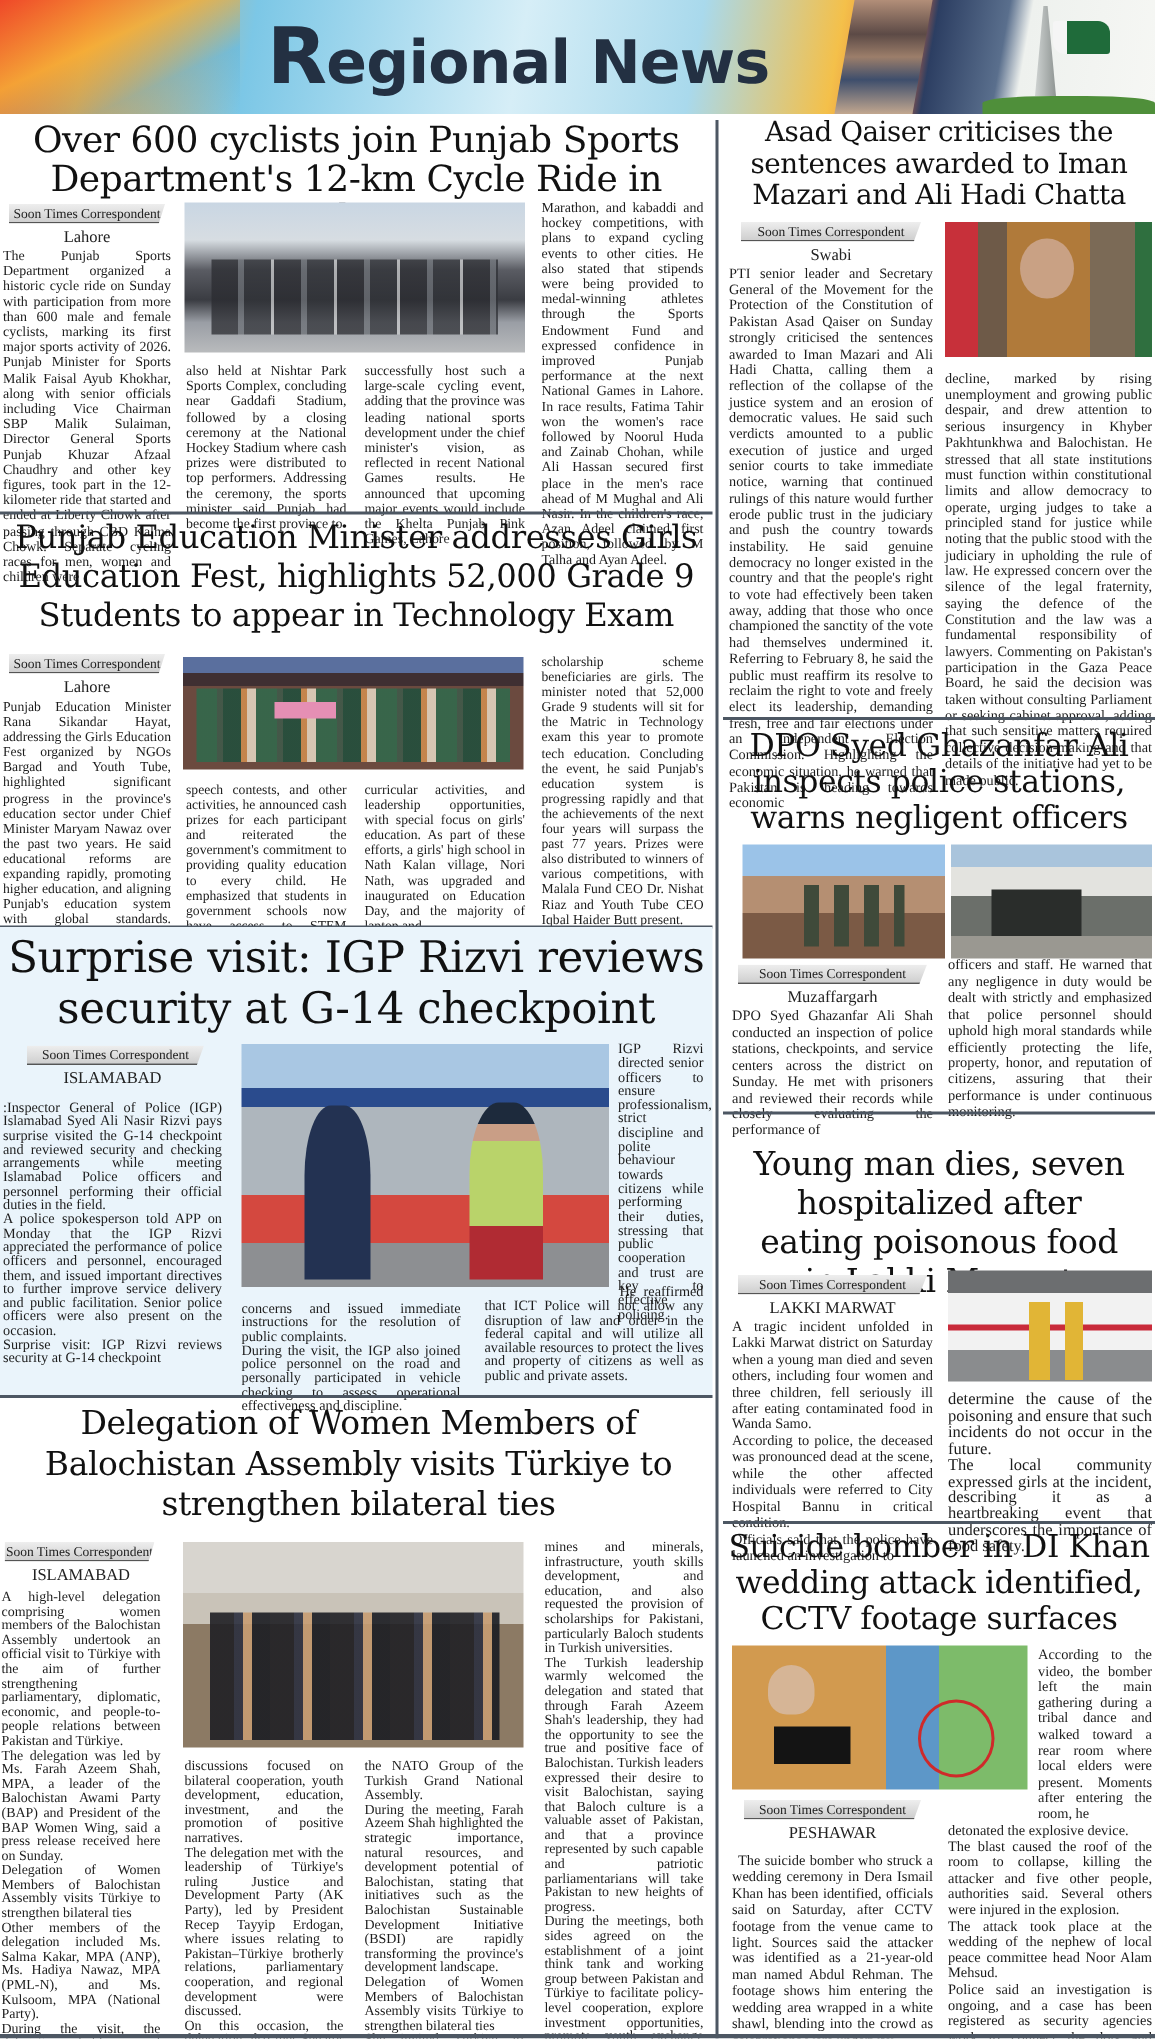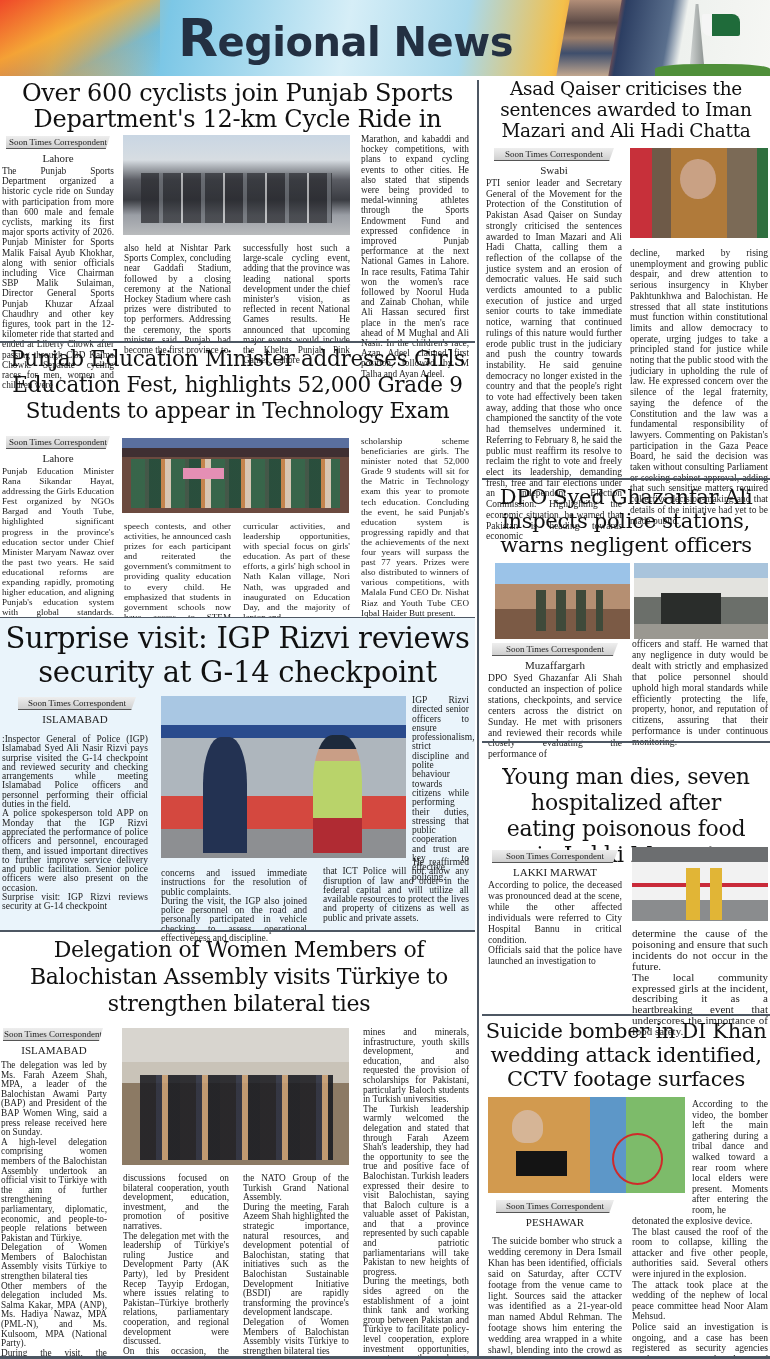--- a/index.html
+++ b/index.html
@@ -166,20 +166,21 @@
 </div>
 
 <div class="rule-h" style="left:0; top:930px; width:475px;"></div>
 
 <div class="article" style="left:482px; top:744px; width:288px; height:250px;">
   <h2 class="headline" style="font-size:22px; line-height:26px; position:absolute; left:14px; top:20px; width:260px;">Young man dies, seven hospitalized after eating poisonous food in Lakki Marwat</h2>
   <div class="col" style="left:6px; top:106px; width:134px;">
     <div class="byline">Soon Times Correspondent</div>
     <div class="dateline">LAKKI MARWAT</div>
     <div class="body" style="font-size:9.6px; line-height:10.9px;">
+      <p>A tragic incident unfolded in Lakki Marwat district on Saturday when a young man died and seven others, including four women and three children, fell seriously ill after eating contaminated food in Wanda Samo.</p>
       <p>According to police, the deceased was pronounced dead at the scene, while the other affected individuals were referred to City Hospital Bannu in critical condition.</p>
       <p>Officials said that the police have launched an investigation to</p>
     </div>
   </div>
   <div class="photo ph-ambulance" style="left:150px; top:103px; width:136px; height:74px;">
       <div class="men"></div>
     </div>
   <div class="col body" style="left:150px; top:184px; width:136px; font-size:11px; line-height:10.9px;">
     <p>determine the cause of the poisoning and ensure that such incidents do not occur in the future.</p>
     <p>The local community expressed girls at the incident, describing it as a heartbreaking event that underscores the importance of food safety.</p>
@@ -187,22 +188,22 @@
 </div>
 
 <div class="rule-h" style="left:482px; top:1014px; width:288px;"></div>
 
 <div class="article" style="left:0; top:932px; width:475px; height:427px;">
   <h1 class="headline" style="font-size:22px; line-height:27px; position:absolute; left:14px; top:4px; width:450px;">Delegation of Women Members of Balochistan Assembly visits Türkiye to strengthen bilateral ties</h1>
   <div class="col" style="left:1px; top:96px; width:106px;">
     <div class="byline" style="margin:0 4px 0 2px;">Soon Times Correspondent</div>
     <div class="dateline">ISLAMABAD</div>
     <div class="body" style="margin-top:5px; font-size:9.3px; line-height:9.6px;">
+      <p>A high-level delegation comprising women members of the Balochistan Assembly undertook an official visit to Türkiye with the aim of further strengthening parliamentary, diplomatic, economic, and people-to-people relations between Pakistan and Türkiye.</p>
       <p>The delegation was led by Ms. Farah Azeem Shah, MPA, a leader of the Balochistan Awami Party (BAP) and President of the BAP Women Wing, said a press release received here on Sunday.</p>
-      <p>A high-level delegation comprising women members of the Balochistan Assembly undertook an official visit to Türkiye with the aim of further strengthening parliamentary, diplomatic, economic, and people-to-people relations between Pakistan and Türkiye.</p>
       <p>Delegation of Women Members of Balochistan Assembly visits Türkiye to strengthen bilateral ties</p>
       <p>Other members of the delegation included Ms. Salma Kakar, MPA (ANP), Ms. Hadiya Nawaz, MPA (PML-N), and Ms. Kulsoom, MPA (National Party).</p>
       <p>During the visit, the delegation held several important meetings with Türkiye's senior political leadership and parliamentary representatives. The</p>
     </div>
   </div>
   <div class="photo ph-deleg" style="left:122px; top:96px; width:227px; height:137px;"></div>
   <div class="col body" style="left:123px; top:242px; width:106px; font-size:9.3px; line-height:9.6px;">
     <p>discussions focused on bilateral cooperation, youth development, education, investment, and the promotion of positive narratives.</p>
     <p>The delegation met with the leadership of Türkiye's ruling Justice and Development Party (AK Party), led by President Recep Tayyip Erdogan, where issues relating to Pakistan–Türkiye brotherly relations, parliamentary cooperation, and regional development were discussed.</p>
     <p>On this occasion, the delegation also met Senator Dr. Mustafa Kaya, Vice President of the Saadet Party and a member of</p>

